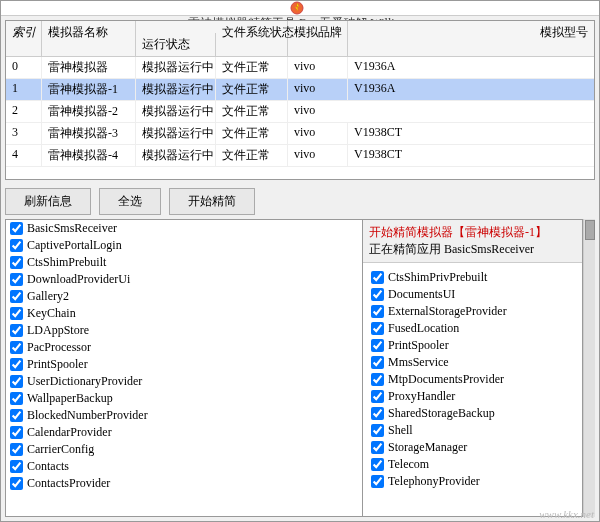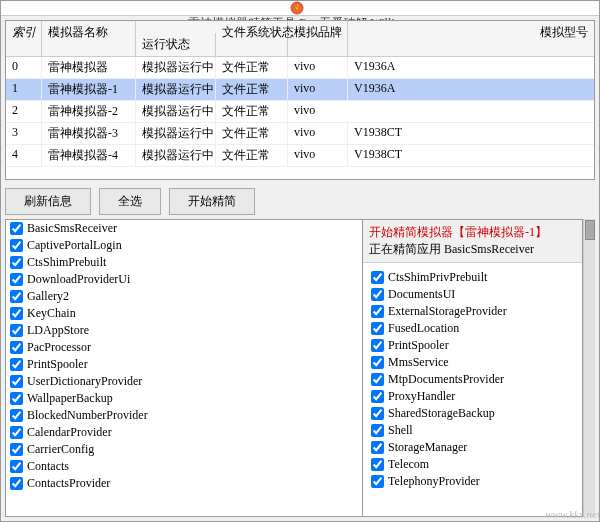--- a/index.html
+++ b/index.html
@@ -160,21 +160,21 @@
       flex-shrink: 0;
     }
     .right-panel-content {
       flex: 1;
       overflow-y: auto;
       padding: 6px 4px;
     }
     .watermark {
       position: fixed;
       bottom: 2px;
-      right: 0;
+      right: 6px;
       font-size: 11px;
       color: #bbb;
       font-style: italic;
     }
 
     .checkbox-item {
       display: flex;
       align-items: center;
       padding: 1px 4px;
       font-size: 12px;

